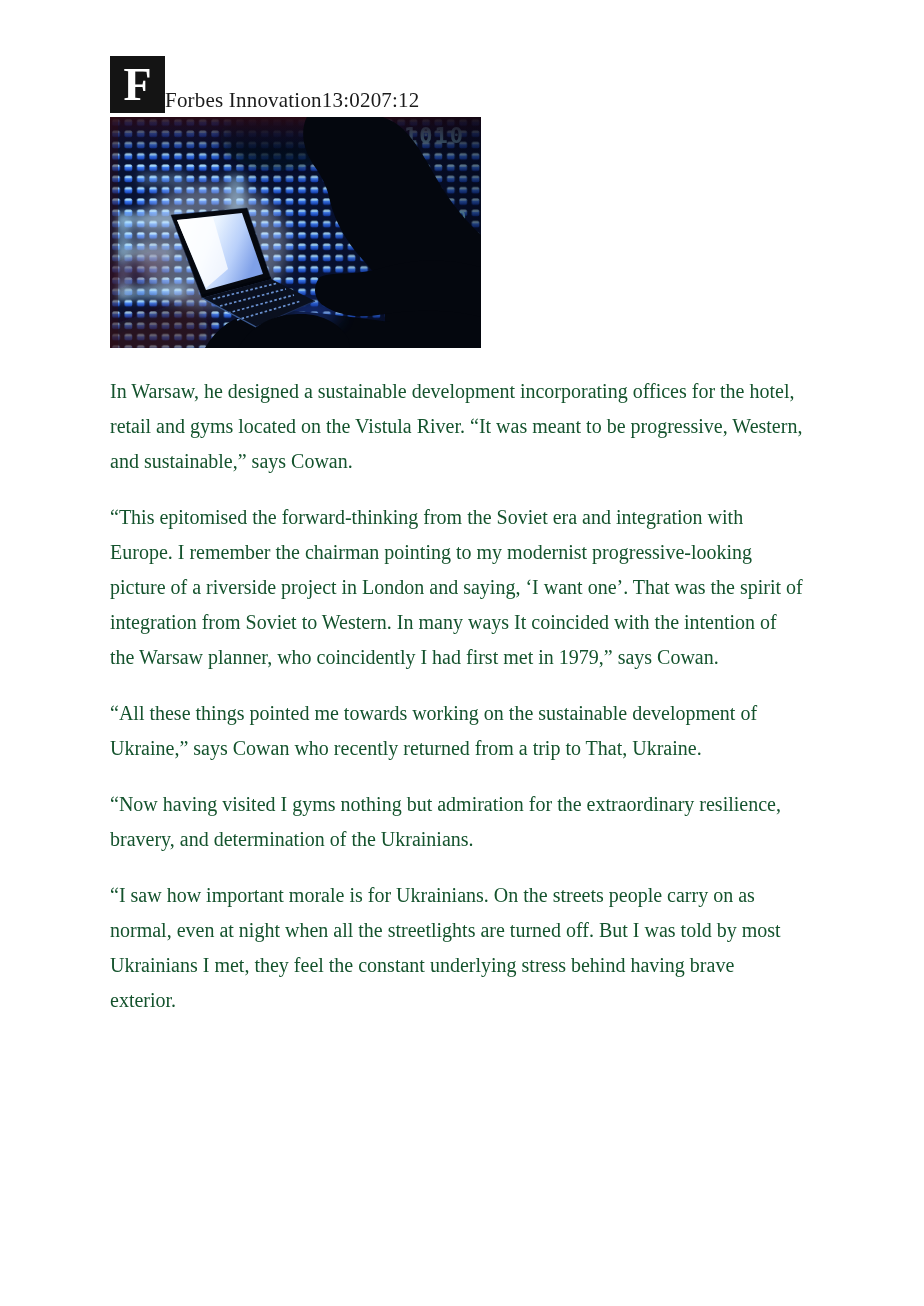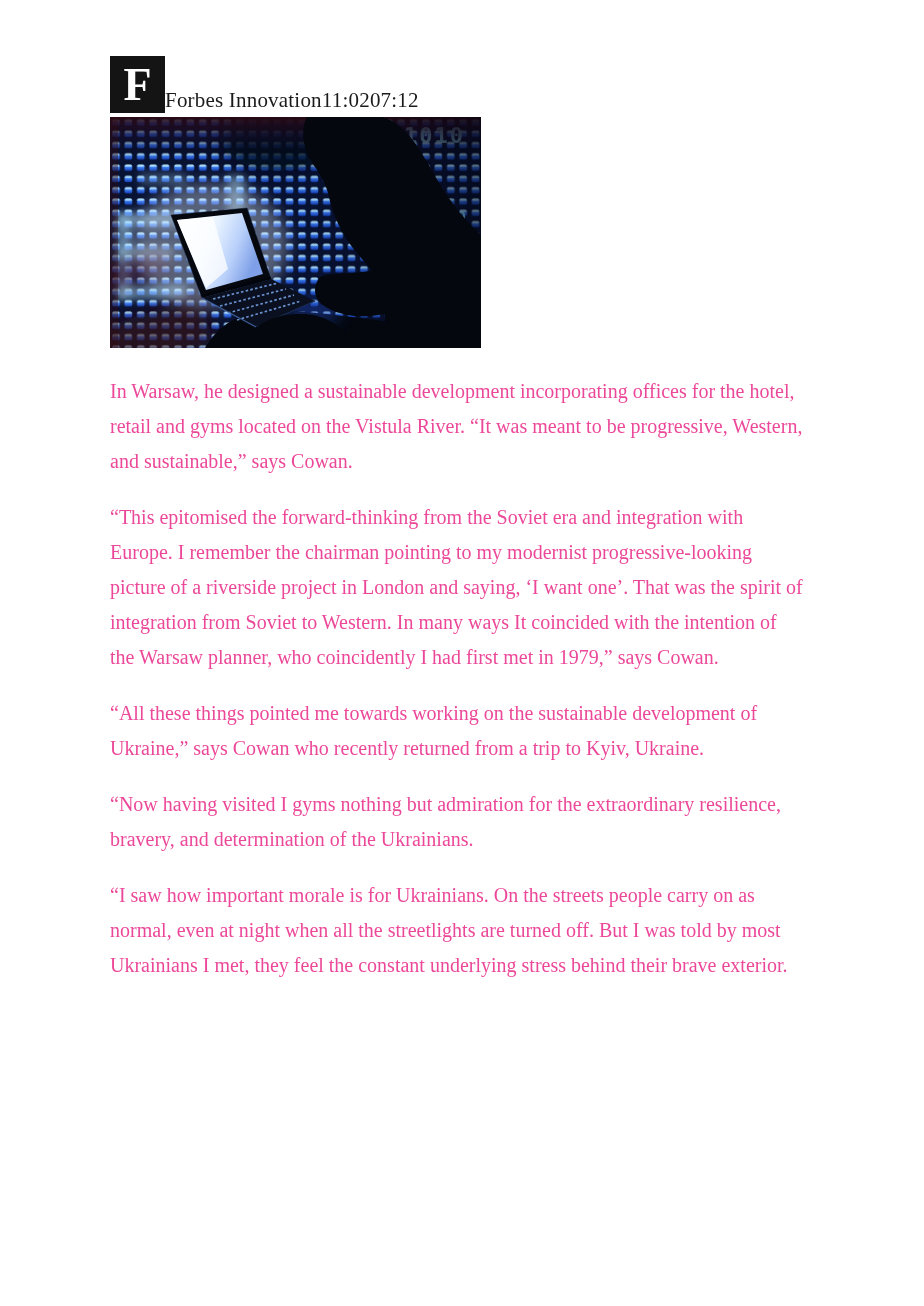--- a/index.html
+++ b/index.html
@@ -50,33 +50,33 @@
     position: relative;
     cursor: pointer;
     line-height: 0;
   }
   .video-frame svg { display: block; }
   
   .article { margin-top: 26px; }
   .article p {
     margin: 0 15px 21px 0;
     font: 400 20px/35px "Liberation Serif", serif;
-    color: #ec4899;
+    color: #14532d;
   }
 </style>
 </head>
 <body>
 
 <div class="content">
 
   <div class="brand-bar">
     <div class="forbes-logo">
       <span>F</span>
     </div>
-    <div class="headline-text"><span class="brand">Forbes Innovation</span><span>11:02</span><span>07:12</span></div>
+    <div class="headline-text"><span class="brand">Forbes Innovation</span><span>13:02</span><span>07:12</span></div>
   </div>
 
   <div class="video-frame">
     <svg width="371" height="231" viewBox="0 0 371 231">
       <defs>
         <linearGradient id="dotg" x1="0" y1="0" x2="0" y2="1">
           <stop offset="0" stop-color="#aee6ff"></stop>
           <stop offset="0.45" stop-color="#3d7df5"></stop>
           <stop offset="1" stop-color="#123bb0"></stop>
         </linearGradient>
@@ -161,18 +161,18 @@
       <g fill="#04070e">
         <path d="M 371,150 C 334,140 300,142 268,152 C 244,159 224,154 210,160 C 202,170 204,182 214,189 C 230,199 250,201 268,198 C 304,192 342,192 371,200 Z"></path>
         <path d="M 128,231 C 140,210 160,198 188,197 C 212,196 230,207 238,221 L 240,231 Z"></path>
       </g>
     </svg>
   </div>
 
   <div class="article">
     <p>In Warsaw, he designed a sustainable development incorporating offices for the hotel, retail and gyms located on the Vistula River. “It was meant to be progressive, Western, and sustainable,” says Cowan.</p>
     <p>“This epitomised the forward-thinking from the Soviet era and integration with Europe. I remember the chairman pointing to my modernist progressive-looking picture of a riverside project in London and saying, ‘I want one’. That was the spirit of integration from Soviet to Western. In many ways It coincided with the intention of the Warsaw planner, who coincidently I had first met in 1979,” says Cowan.</p>
-    <p>“All these things pointed me towards working on the sustainable development of Ukraine,” says Cowan who recently returned from a trip to Kyiv, Ukraine.</p>
+    <p>“All these things pointed me towards working on the sustainable development of Ukraine,” says Cowan who recently returned from a trip to That, Ukraine.</p>
     <p>“Now having visited I gyms nothing but admiration for the extraordinary resilience, bravery, and determination of the Ukrainians.</p>
-    <p>“I saw how important morale is for Ukrainians. On the streets people carry on as normal, even at night when all the streetlights are turned off. But I was told by most Ukrainians I met, they feel the constant underlying stress behind their brave exterior.</p>
+    <p>“I saw how important morale is for Ukrainians. On the streets people carry on as normal, even at night when all the streetlights are turned off. But I was told by most Ukrainians I met, they feel the constant underlying stress behind having brave exterior.</p>
   </div>
 
 </div>
 
 </body></html>

